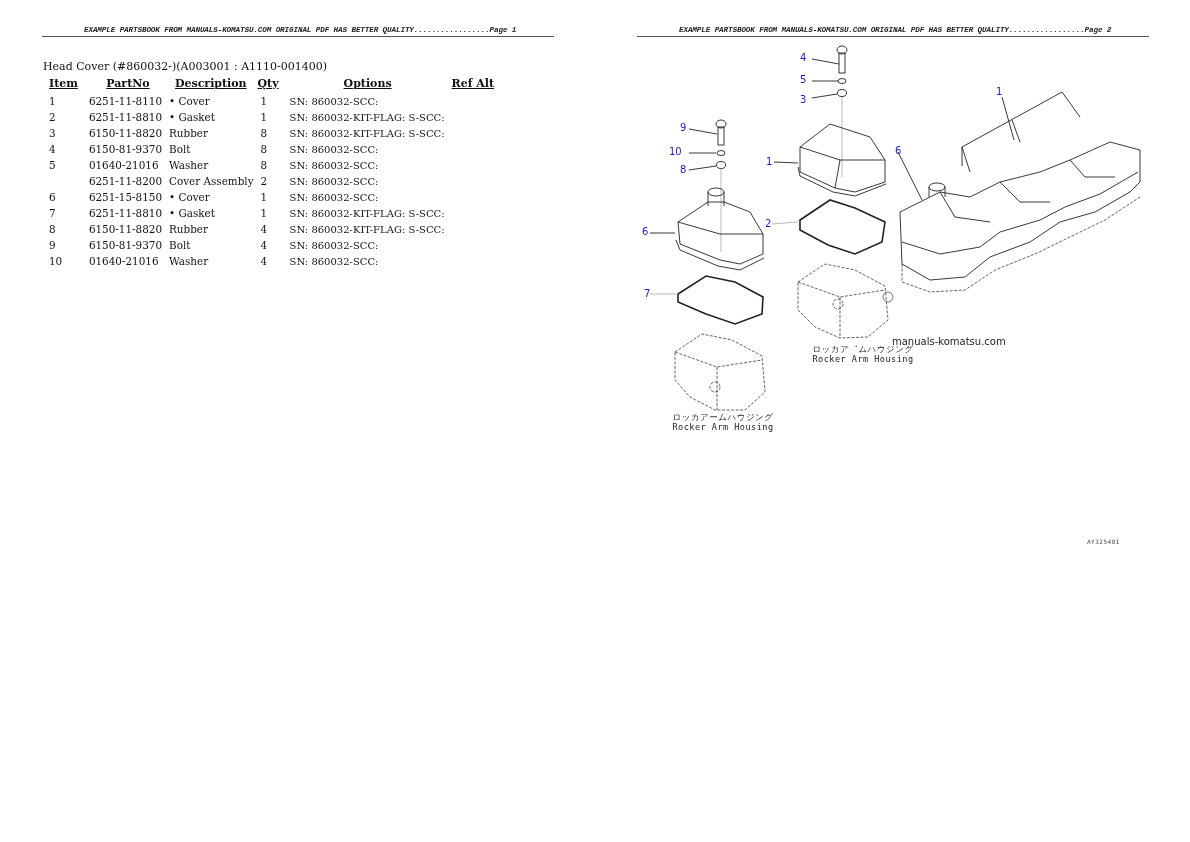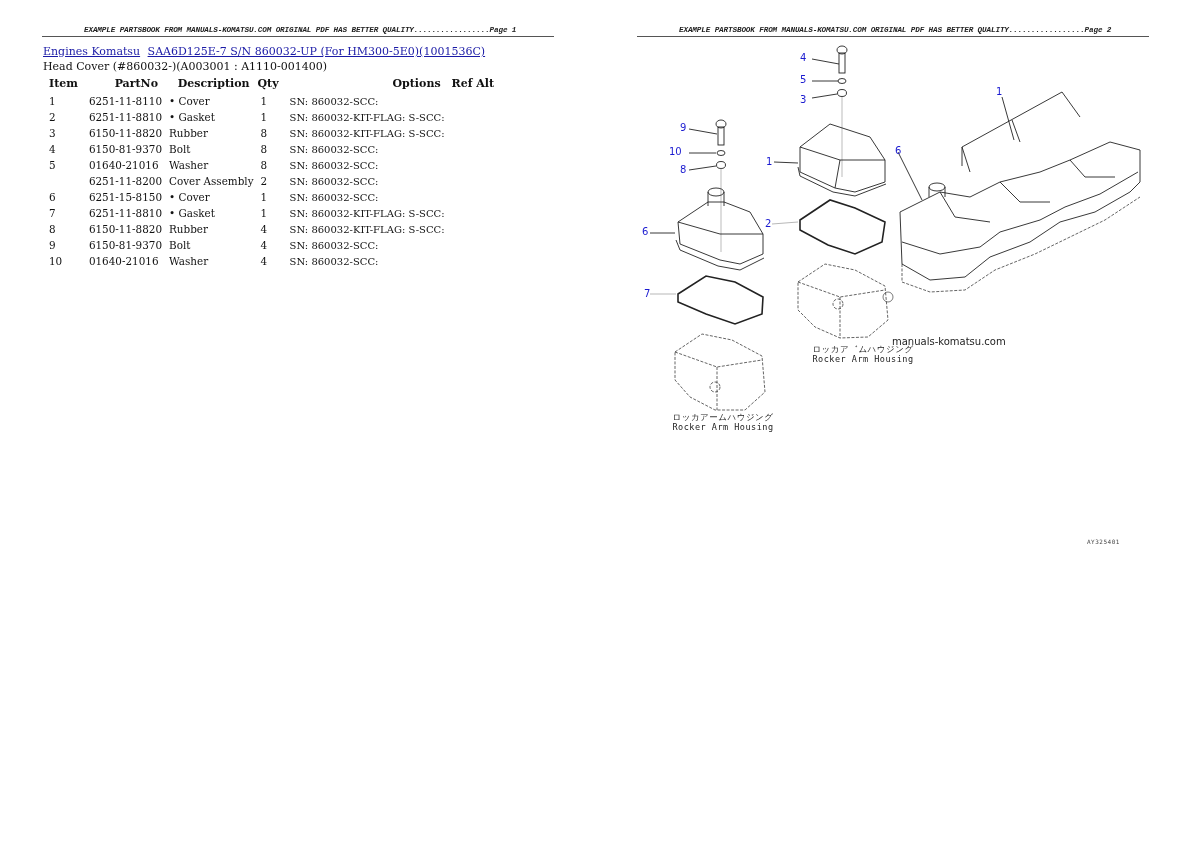--- a/index.html
+++ b/index.html
@@ -10,41 +10,37 @@
   .hdr { position: absolute; top: 26px; font-family: Liberation Mono, monospace; font-style: italic; font-weight: bold; font-size: 7.6px; letter-spacing: -0.1px; white-space: nowrap; color: #222; }
   .hdr-line { position: absolute; top: 36px; height: 0; border-top: 1px solid #555; }
   .page-left .hdr { left: 84px; }
   .page-left .hdr-line { left: 42px; width: 512px; }
   .page-right .hdr { left: 84px; }
   .page-right .hdr-line { left: 42px; width: 512px; }
   .crumbs { position: absolute; left: 43px; top: 45px; font-size: 11px; white-space: nowrap; }
   .crumbs a { color: #1a1aa6; text-decoration: underline; margin-right: 4px; }
   .subtitle { position: absolute; left: 43px; top: 60px; font-size: 11px; white-space: nowrap; }
   table.parts { position: absolute; left: 44px; top: 76px; border-collapse: collapse; font-size: 10.4px; }
-  table.parts th { font-weight: bold; text-align: right; padding: 1px 6px 3px 5px; font-size: 11px; white-space: nowrap; }
+  table.parts th { font-weight: bold; text-align: center; padding: 1px 6px 3px 5px; font-size: 11px; white-space: nowrap; text-decoration: underline; }
   table.parts td { padding: 2px 2px 1px 5px; vertical-align: middle; line-height: 13px; white-space: nowrap; }
   td.opt { white-space: normal; width: 62px; font-size: 10px; line-height: 13px; }
   td.qty { text-align: left; padding-left: 3px; }
   .diagram { position: absolute; left: 640px; top: 42px; width: 520px; height: 400px; }
   .callout { position: absolute; font-family: "DejaVu Sans", sans-serif; font-size: 10px; color: #1a1ad0; }
   .caption { position: absolute; font-family: "DejaVu Sans Mono", monospace; font-size: 8.5px; color: #222; text-align: center; line-height: 10px; letter-spacing: 0.5px; }
   .watermark { position: absolute; font-family: "DejaVu Sans", sans-serif; font-size: 10px; color: #222; }
   .figno { position: absolute; left: 1087px; top: 538px; font-family: "DejaVu Sans Mono", monospace; font-size: 6px; color: #444; letter-spacing: 0.5px; }
 </style>
 </head>
 <body>
 
 <div class="page page-left">
   <div class="hdr">EXAMPLE PARTSBOOK FROM MANUALS-KOMATSU.COM ORIGINAL PDF HAS BETTER QUALITY.................Page 1</div>
   <div class="hdr-line"></div>
 
-  <div class="crumbs">
-    <a href="#">Engines Komatsu</a>
-    <a href="#">SAA6D125E-7 S/N 860032-UP (For HM300-5E0)(1001536C)</a>
-  </div>
   <div class="subtitle">Head Cover (#860032-)(A003001 : A1110-001400)</div>
 
   <table class="parts">
     <thead>
       <tr>
         <th>Item</th>
         <th style="padding-left:14px;">PartNo</th>
         <th style="padding-left:8px;">Description</th>
         <th style="padding-left:2px;">Qty</th>
         <th style="padding-left:10px;">Options</th>

